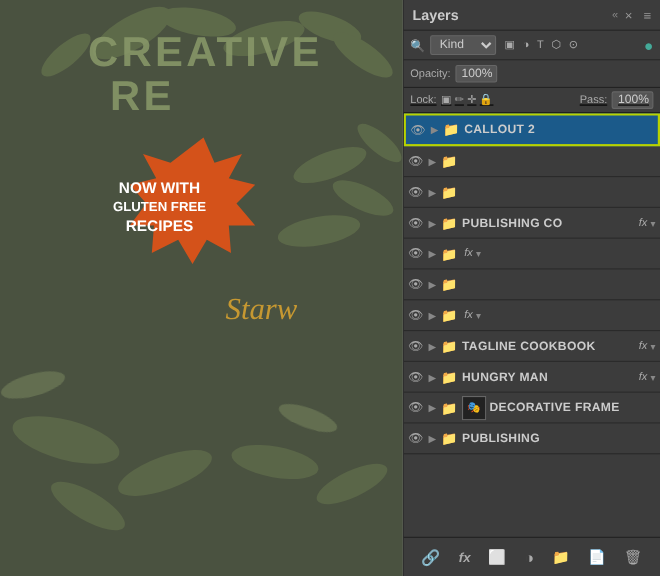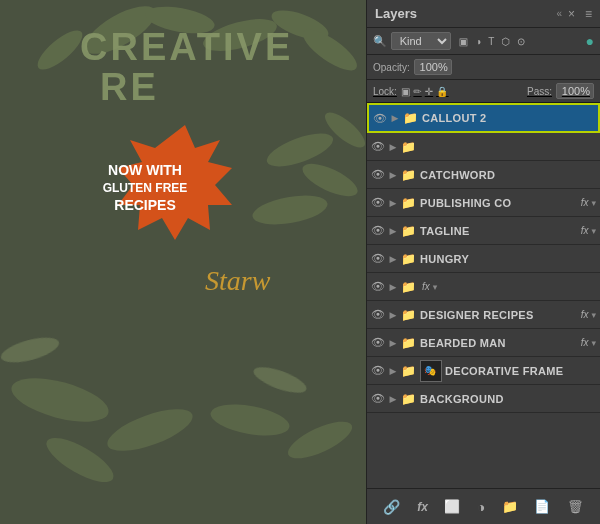--- a/index.html
+++ b/index.html
@@ -418,79 +418,76 @@
       </div>
       <div class="layer-item">
         <span class="eye-icon" style="font-size: 11px;">👁</span>
         <span class="arrow-icon">▶</span>
         <span class="folder-icon" style="font-size: 12px;">📁</span>
       </div>
       <div class="layer-item">
         <span class="eye-icon" style="font-size: 11px;">👁</span>
         <span class="arrow-icon">▶</span>
         <span class="folder-icon" style="font-size: 12px;">📁</span>
-        <span class="layer-name">CATCHWORD</span>
       </div>
       <div class="layer-item">
         <span class="eye-icon" style="font-size: 11px;">👁</span>
         <span class="arrow-icon">▶</span>
         <span class="folder-icon" style="font-size: 12px;">📁</span>
         <span class="layer-name">PUBLISHING CO</span>
         <span class="layer-fx" style="font-style: italic; color: rgb(170, 170, 170); font-size: 10px;">fx</span>
         <span class="layer-fx-arrow">▾</span>
       </div>
       <div class="layer-item">
         <span class="eye-icon" style="font-size: 11px;">👁</span>
         <span class="arrow-icon">▶</span>
         <span class="folder-icon" style="font-size: 12px;">📁</span>
-        <span class="layer-name">TAGLINE</span>
         <span class="layer-fx" style="font-style: italic; color: rgb(170, 170, 170); font-size: 10px;">fx</span>
         <span class="layer-fx-arrow">▾</span>
       </div>
       <div class="layer-item">
         <span class="eye-icon" style="font-size: 11px;">👁</span>
         <span class="arrow-icon">▶</span>
         <span class="folder-icon" style="font-size: 12px;">📁</span>
-        <span class="layer-name">HUNGRY</span>
       </div>
       <div class="layer-item">
         <span class="eye-icon" style="font-size: 11px;">👁</span>
         <span class="arrow-icon">▶</span>
         <span class="folder-icon" style="font-size: 12px;">📁</span>
         <span class="layer-fx" style="font-style: italic; color: rgb(170, 170, 170); font-size: 10px;">fx</span>
         <span class="layer-fx-arrow">▾</span>
       </div>
       <div class="layer-item">
         <span class="eye-icon" style="font-size: 11px;">👁</span>
         <span class="arrow-icon">▶</span>
         <span class="folder-icon" style="font-size: 12px;">📁</span>
-        <span class="layer-name">DESIGNER RECIPES</span>
+        <span class="layer-name">TAGLINE COOKBOOK</span>
         <span class="layer-fx" style="font-style: italic; color: rgb(170, 170, 170); font-size: 10px;">fx</span>
         <span class="layer-fx-arrow">▾</span>
       </div>
       <div class="layer-item">
         <span class="eye-icon" style="font-size: 11px;">👁</span>
         <span class="arrow-icon">▶</span>
         <span class="folder-icon" style="font-size: 12px;">📁</span>
-        <span class="layer-name">BEARDED MAN</span>
+        <span class="layer-name">HUNGRY MAN</span>
         <span class="layer-fx" style="font-style: italic; color: rgb(170, 170, 170); font-size: 10px;">fx</span>
         <span class="layer-fx-arrow">▾</span>
       </div>
       <div class="layer-item">
         <span class="eye-icon" style="font-size: 11px;">👁</span>
         <span class="arrow-icon">▶</span>
         <span class="folder-icon" style="font-size: 12px;">📁</span>
         <div class="thumb-icon" style="background: rgb(34, 34, 34); font-size: 10px;">🎭</div>
         <span class="layer-name">DECORATIVE FRAME</span>
       </div>
       <div class="layer-item">
         <span class="eye-icon" style="font-size: 11px;">👁</span>
         <span class="arrow-icon">▶</span>
         <span class="folder-icon" style="font-size: 12px;">📁</span>
-        <span class="layer-name">BACKGROUND</span>
+        <span class="layer-name">PUBLISHING</span>
       </div>
     </div>
 
   <div class="panel-toolbar">
     <button class="toolbar-btn" title="Link Layers">🔗</button>
     <button class="toolbar-btn" title="Add Layer Style" style="font-size:12px;font-style:italic;font-weight:bold;">fx</button>
     <button class="toolbar-btn" title="Add Mask" style="font-size:13px;">⬜</button>
     <button class="toolbar-btn" title="New Adjustment Layer">◑</button>
     <button class="toolbar-btn" title="New Group" style="font-size:13px;">📁</button>
     <button class="toolbar-btn" title="New Layer" style="font-size:13px;">📄</button>

